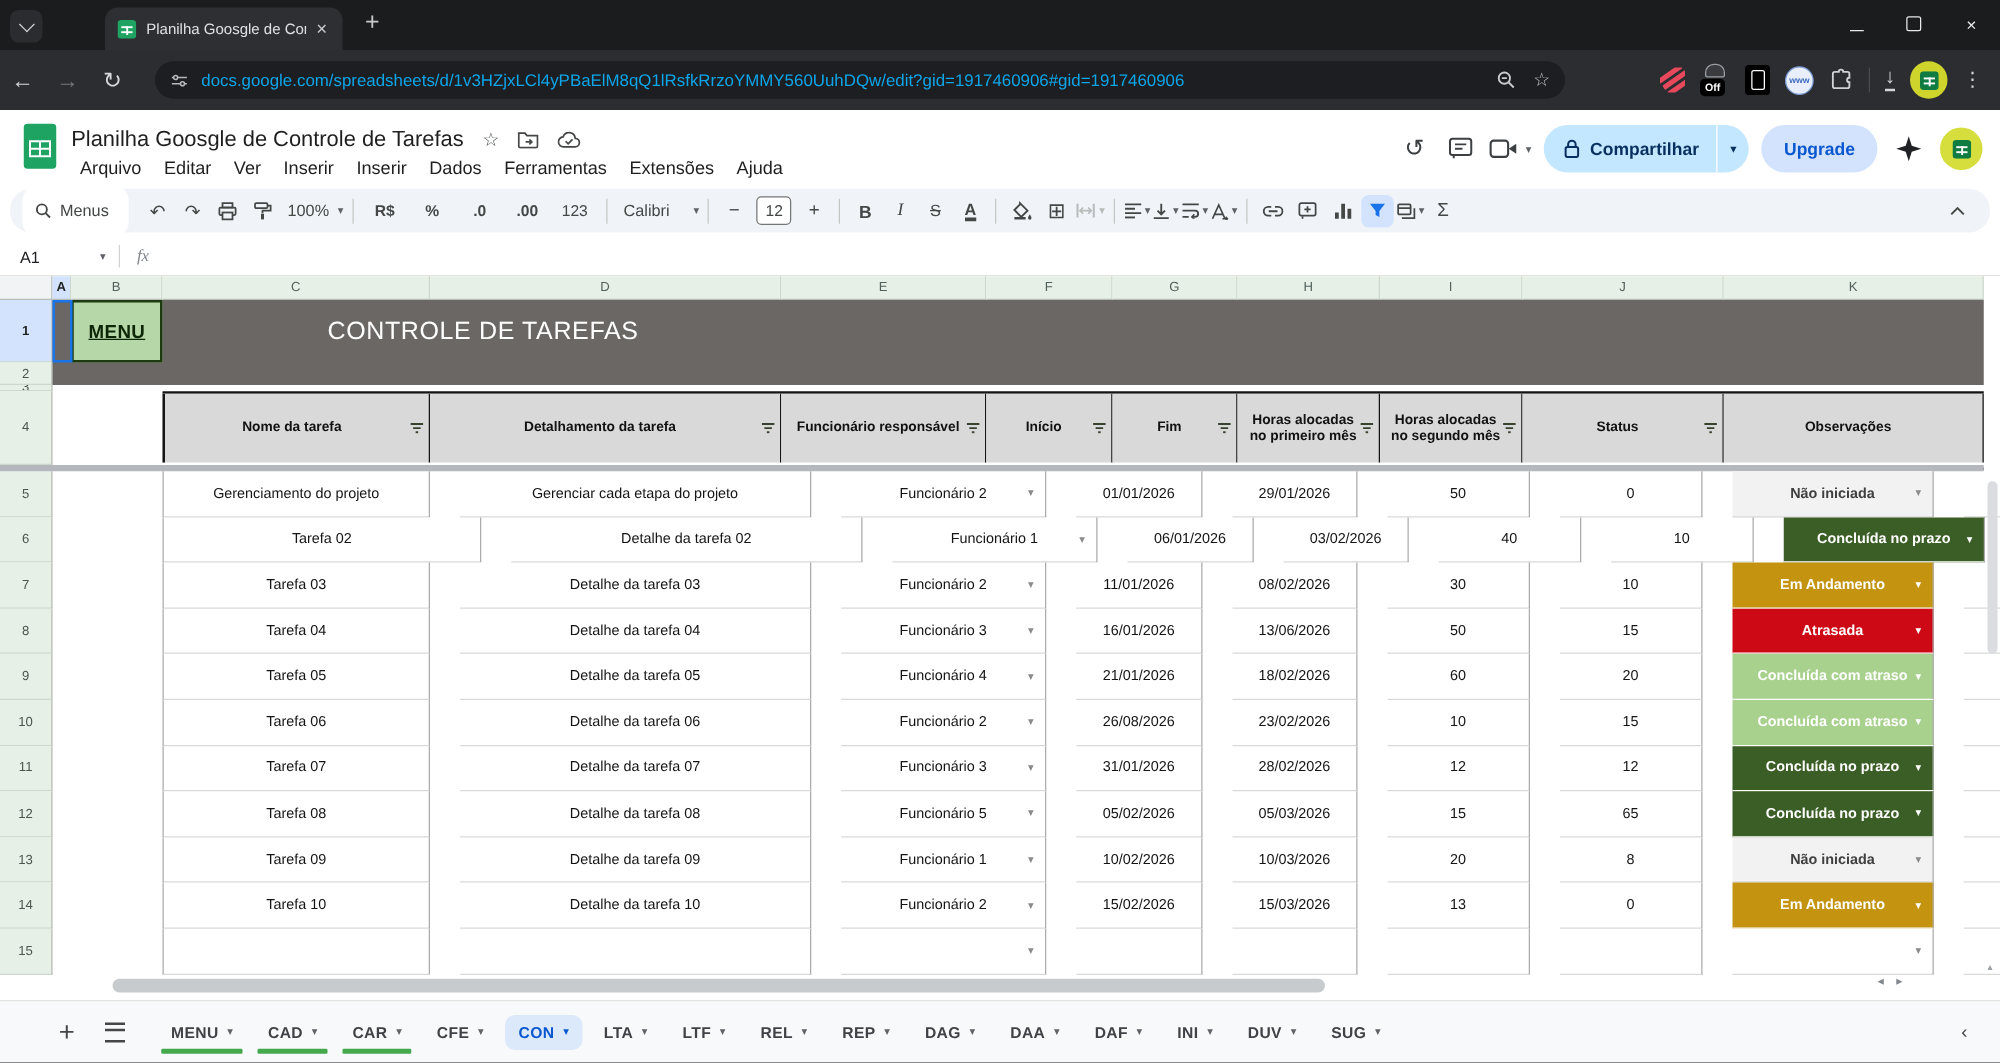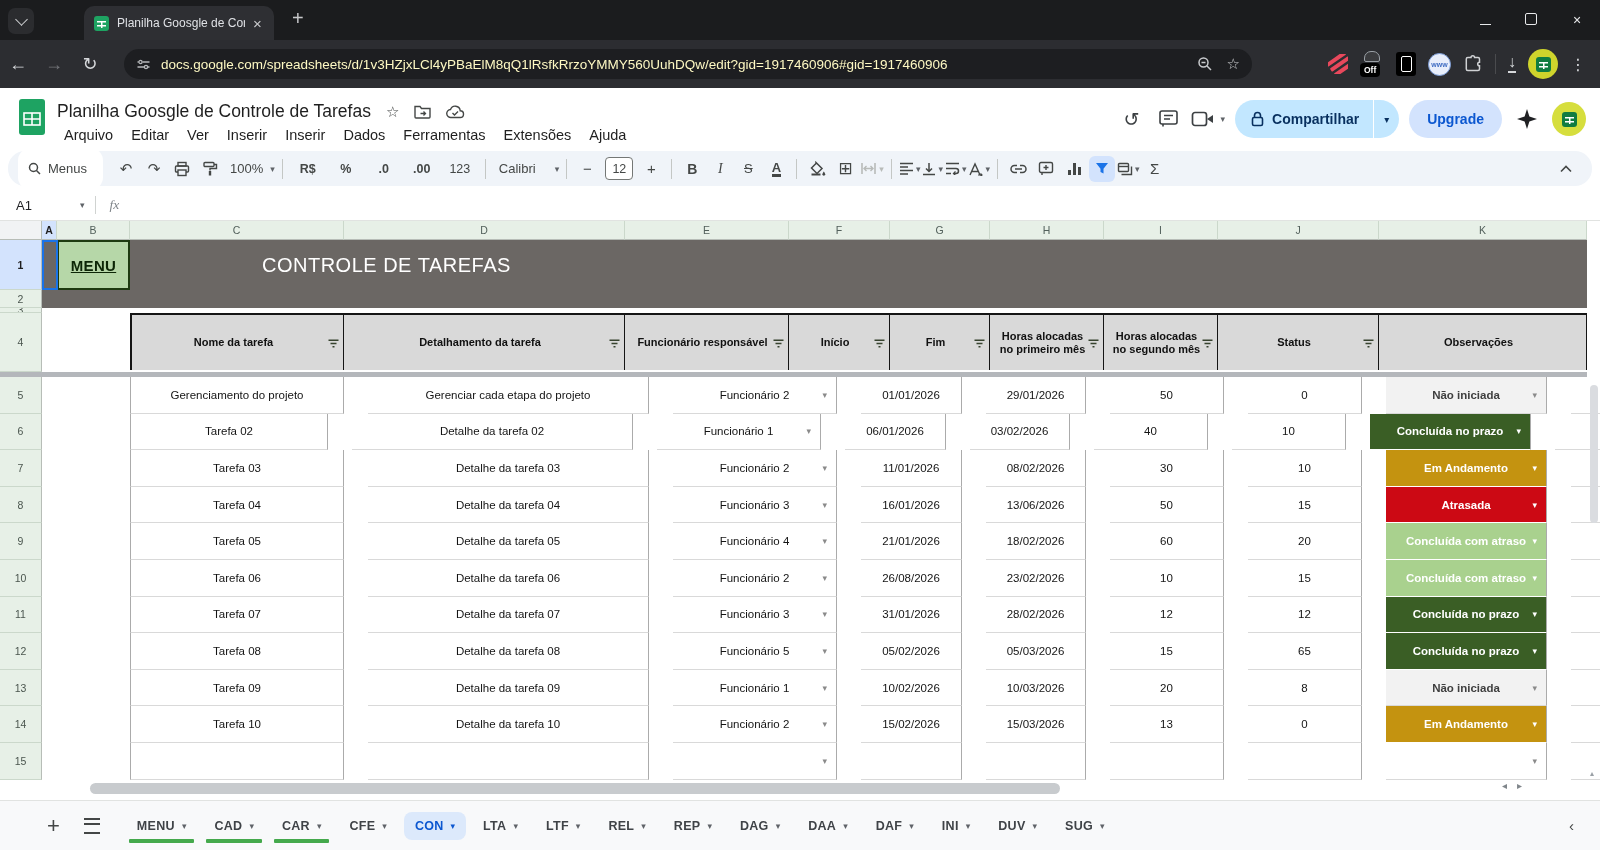--- a/index.html
+++ b/index.html
@@ -23,21 +23,21 @@
   .wincontrols{position:absolute;right:0;top:0;height:40px;display:flex;align-items:center;}
   .winbtn{width:46px;text-align:center;color:#e8e9eb;font-size:14px;}
   .winbox{display:inline-block;width:10px;height:10px;border:1.4px solid #e8e9eb;border-radius:2px;}
   .winmin{display:inline-block;width:11px;border-bottom:1.6px solid #e8e9eb;height:6px;}
 
   .navbar{position:absolute;left:0;top:40px;width:1600px;height:48px;background:#2c2d31;display:flex;align-items:center;}
   .navico{color:#d5d7da;font-size:18px;width:36px;text-align:center;}
   .navico.disabled{color:#74767a;}
   .urlpill{position:absolute;left:124px;top:9px;width:1128px;height:30px;border-radius:15px;background:#1d1e21;
     display:flex;align-items:center;padding:0 12px;box-sizing:border-box;}
-  .urltext{color:#fef9c3;font-size:13.5px;white-space:nowrap;overflow:hidden;margin-left:10px;flex:1;}
+  .urltext{color:#0ea5e9;font-size:13.5px;white-space:nowrap;overflow:hidden;margin-left:10px;flex:1;}
   .pillico{color:#c9cbce;font-size:15px;margin-left:14px;}
   .extrow{position:absolute;right:14px;top:0;height:48px;display:flex;align-items:center;gap:12px;}
   .ext-red{width:20px;height:20px;position:relative;overflow:hidden;}
   .ext-red i{position:absolute;width:22px;height:4px;background:#e8485c;transform:rotate(-35deg);border-radius:1px;}
   .ext-off{width:24px;height:26px;position:relative;}
   .ext-off .cloudish{position:absolute;left:4px;top:0;width:14px;height:9px;border:1.6px solid #9aa0a6;border-radius:7px 7px 2px 2px;background:#3a3b3e;}
   .ext-off .offb{position:absolute;left:0;bottom:0;background:#000;color:#fff;font-size:8.5px;font-weight:700;
     padding:2px 4px;border-radius:4px;}
   .ext-phone{width:20px;height:24px;background:#000;border-radius:3px;display:flex;align-items:center;justify-content:center;}
   .ext-phone i{width:9px;height:14px;border:1.6px solid #fff;border-radius:2px;}
@@ -543,21 +543,21 @@
           <div class="tcell" style="width: 114px;">
             <span>0</span>
           </div>
           <div class="tcell statusc" style="width: 161px; background: rgb(242, 242, 242); color: rgb(63, 63, 63);">
             <span>Não iniciada</span>
             <span class="arr">▾</span>
           </div>
           <div class="tcell" style="width: 208px;"></div>
         </div>
         <div class="trow" style="height: 36.6px;">
-          <div class="tcell" style="width: 198px;">
+          <div class="tcell" style="width: 255px;">
             <span>Tarefa 02</span>
           </div>
           <div class="tcell" style="width: 281px;">
             <span>Detalhe da tarefa 02</span>
           </div>
           <div class="tcell" style="width: 164px;">
             <span>Funcionário 1</span>
             <span class="arr">▾</span>
           </div>
           <div class="tcell" style="width: 101px;">

